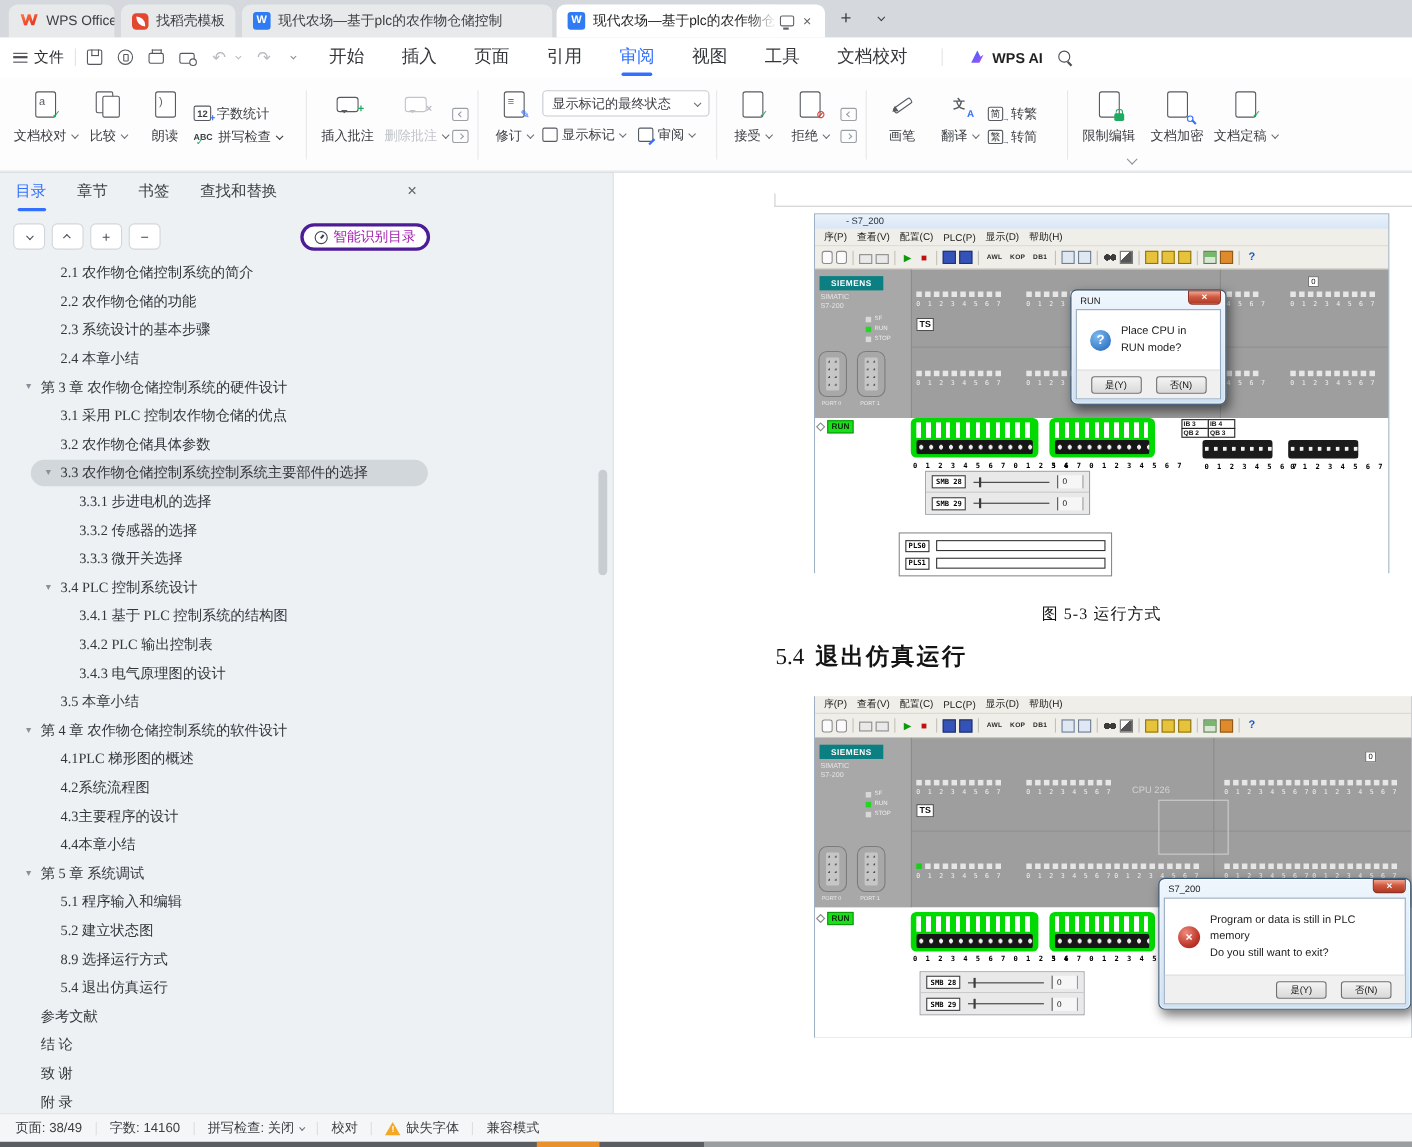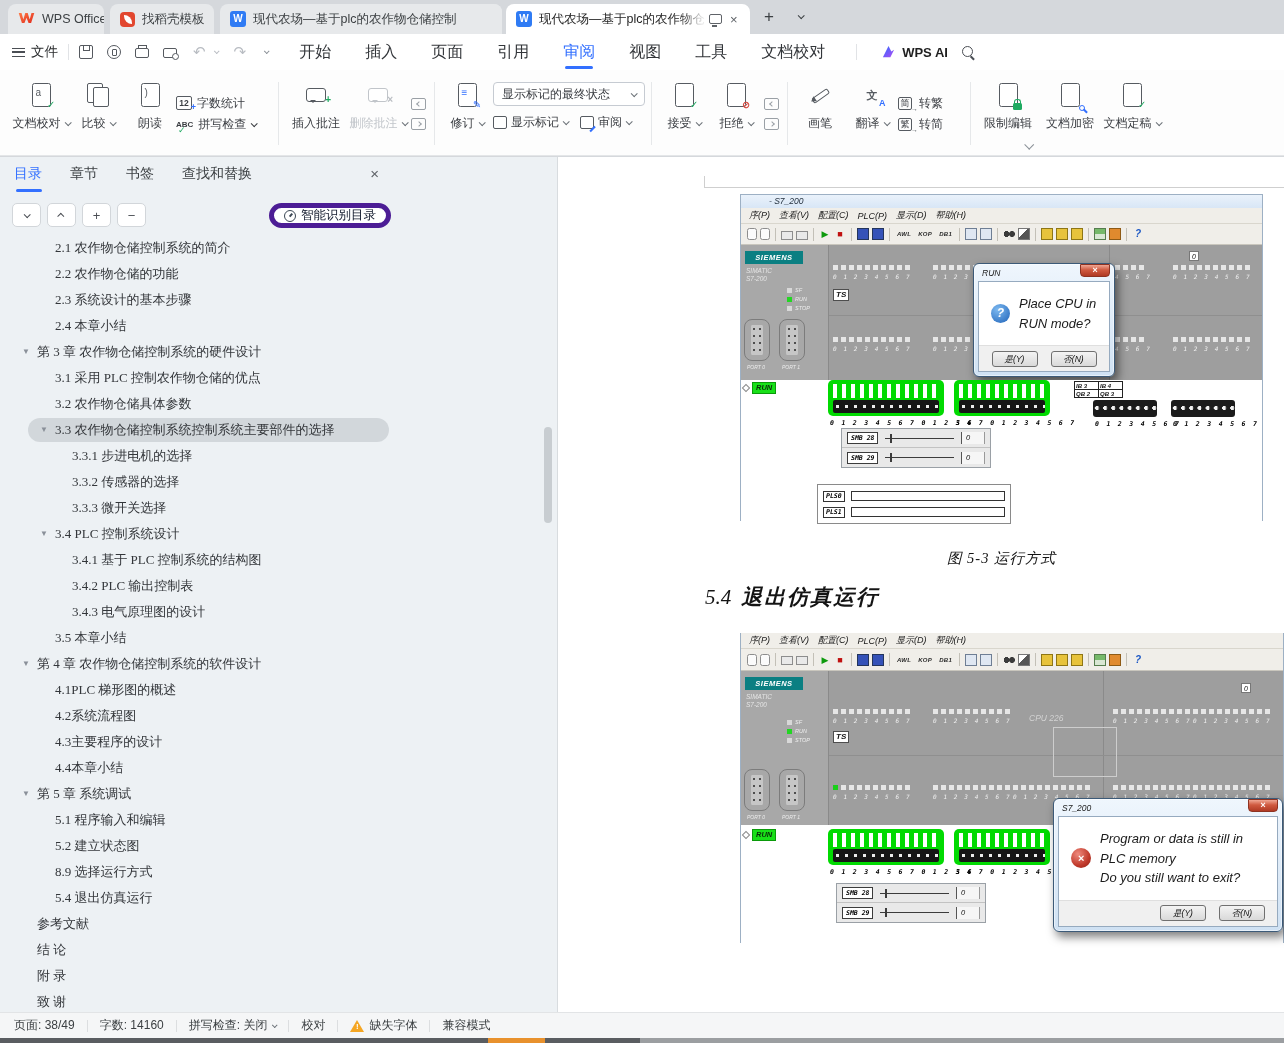--- a/index.html
+++ b/index.html
@@ -107,34 +107,34 @@
   .sidebar{position:absolute;left:0;top:0;width:558px;height:100%;background:#edf1f4;border-right:1px solid #d8dcdf;}
   .sb-tabs{position:absolute;left:14px;top:8px;display:flex;gap:28px;font-size:14px;color:#3c4043;}
   .sb-tab{position:relative;padding-bottom:9px;}
   .sb-tab.active{color:#3370ff;}
   .sb-tab.active::after{content:'';position:absolute;left:2px;bottom:0;width:26px;height:3px;border-radius:2px;background:#3370ff;}
   .sb-close{position:absolute;right:178px;top:8px;font-size:15px;color:#5f6368;}
   .sb-toolbar{position:absolute;left:12px;top:46px;display:flex;gap:6px;}
   .sq-btn{width:29px;height:24px;border:1px solid #d2d6da;border-radius:5px;background:#fff;display:flex;align-items:center;justify-content:center;color:#4a4e54;font-size:13px;}
   .sq-btn .chev{width:5px;height:5px;}
   .sq-btn .up{transform:rotate(-135deg) translateY(-1px);}
-  .smart-btn{position:absolute;right:166px;top:46px;height:25px;border:5px solid #4c1d95;border-radius:13px;background:#fff;display:flex;align-items:center;gap:5px;padding:0 10px;font-size:12.5px;color:#0f172a;justify-content:center;}
+  .smart-btn{position:absolute;right:166px;top:46px;height:25px;border:3px solid #4c1d95;border-radius:13px;background:#fff;display:flex;align-items:center;gap:5px;padding:0 10px;font-size:12.5px;color:#a21caf;justify-content:center;}
   .gauge{width:12px;height:12px;border:1.5px solid #3b4754;border-radius:50%;position:relative;}
   .gauge::after{content:'';position:absolute;left:5px;top:2px;width:1.5px;height:4px;background:#3b4754;transform:rotate(40deg);}
   .toc-list{position:absolute;left:0;top:78px;right:0;bottom:4px;overflow:hidden;}
   .toc-item{position:relative;height:26px;line-height:26px;font-size:13px;color:#33363a;white-space:nowrap;font-family:Liberation Serif, serif;}
   .toc-item .ttext{position:relative;z-index:1;}
   .toc-item.lv1{padding-left:37px;} .toc-item.lv2{padding-left:55px;} .toc-item.lv3{padding-left:72px;}
   .tarrow{position:absolute;font-size:8px;color:#8a9099;top:0;z-index:1;}
   .lv1 .tarrow{left:22px;} .lv2 .tarrow{left:40px;}
   .toc-item.sel::before{content:'';position:absolute;left:28px;right:168px;top:1px;bottom:1px;background:#d2d7db;border-radius:13px;}
   .sb-scroll{position:absolute;right:5px;top:270px;width:8px;height:96px;border-radius:4px;background:#c8cdd1;}
 
   
-  .doccanvas{position:absolute;left:558px;top:0;width:726px;height:855px;background:#ffffff;overflow:hidden;font-style:italic;}
+  .doccanvas{position:absolute;left:558px;top:0;width:726px;height:855px;background:#ffffff;overflow:hidden;}
   .margin-hline{position:absolute;left:146px;top:30px;right:0;height:1px;background:#cfcfcf;}
   .margin-vline{position:absolute;left:146px;top:19px;width:1px;height:12px;background:#cfcfcf;}
 
   .caption{position:absolute;text-align:center;font-family:"Liberation Serif","DejaVu Serif",serif;font-size:14.5px;color:#141414;letter-spacing:1px;}
   .cap1{left:182px;top:392px;width:523px;}
   .cap2{left:182px;top:790px;width:544px;}
   .h54{position:absolute;left:147px;top:426px;color:#141414;white-space:nowrap;}
   .h54 .hnum{font-family:"Liberation Serif","DejaVu Serif",serif;font-size:21px;}
   .h54 .htxt{font-size:21px;font-weight:bold;margin-left:10px;letter-spacing:2px;}
 
@@ -217,21 +217,21 @@
   .plsrow{display:flex;align-items:center;height:16px;}
   .plslabel{border:1px solid #333;font-family:"DejaVu Sans Mono","Liberation Mono",monospace;font-weight:bold;font-size:6.5px;line-height:9px;padding:0 2px;}
   .plsinput{flex:1;height:10px;border:1px solid #333;margin-left:6px;}
 
   
   .w7{position:absolute;background:linear-gradient(#eff6fd,#cfe1f3);border:1px solid #3c5a78;border-radius:6px;box-shadow:inset 0 0 0 1px rgba(255,255,255,.5),3px 5px 10px rgba(0,0,0,.5);padding:0 4px 4px;z-index:5;}
   .w7t{height:17px;display:flex;align-items:center;font-size:8.5px;color:#1b1b1b;padding-left:4px;}
   .w7close{margin-left:auto;width:30px;height:13px;margin-top:-4px;background:linear-gradient(#f0a794,#d05a40 45%,#b03a24);border:1px solid #8e3322;border-radius:0 0 4px 4px;color:#fff;font-size:9px;font-weight:bold;line-height:11px;text-align:center;}
   .w7b{background:#fff;border:1px solid #96aabf;}
   .w7msg{display:flex;align-items:center;gap:9px;padding:12px 12px;}
-  .w7txt{font-size:13px;color:#1b1b1b;line-height:1.5;}
+  .w7txt{font-size:10px;color:#1b1b1b;line-height:1.5;}
   .w7f{background:#f0f0f0;border-top:1px solid #dfdfdf;display:flex;align-items:center;height:26px;gap:13px;}
   .w7f.center{justify-content:center;}
   .w7f.right{justify-content:flex-end;padding-right:12px;}
   .w7btn{min-width:46px;height:16px;background:linear-gradient(#f4f4f4,#d9d9d9);border:1px solid #707070;border-radius:3px;font-size:8.5px;text-align:center;line-height:14px;padding:0 8px;color:#111;}
   .qicon{width:19px;height:19px;border-radius:50%;background:radial-gradient(circle at 35% 30%,#7db9f0,#1e62b8);color:#fff;font-weight:bold;font-size:12px;text-align:center;line-height:19px;flex:0 0 auto;}
   .xicon{width:20px;height:20px;border-radius:50%;background:radial-gradient(circle at 35% 30%,#ef8a7d,#c0392b 60%,#8e1e12);color:#fff;font-weight:bold;font-size:11px;text-align:center;line-height:20px;flex:0 0 auto;}
   .dlg-run{left:232px;top:18px;width:142px;z-index:5;}
   .dlg-exit{left:495px;top:641px;width:230px;}
 
   
@@ -575,22 +575,22 @@
           <div class="toc-item lv2"><span class="ttext">4.2系统流程图</span></div>
           <div class="toc-item lv2"><span class="ttext">4.3主要程序的设计</span></div>
           <div class="toc-item lv2"><span class="ttext">4.4本章小结</span></div>
           <div class="toc-item lv1"><span class="tarrow">▼</span><span class="ttext">第 5 章 系统调试</span></div>
           <div class="toc-item lv2"><span class="ttext">5.1 程序输入和编辑</span></div>
           <div class="toc-item lv2"><span class="ttext">5.2 建立状态图</span></div>
           <div class="toc-item lv2"><span class="ttext">8.9 选择运行方式</span></div>
           <div class="toc-item lv2"><span class="ttext">5.4 退出仿真运行</span></div>
           <div class="toc-item lv1"><span class="ttext">参考文献</span></div>
           <div class="toc-item lv1"><span class="ttext">结 论</span></div>
+          <div class="toc-item lv1"><span class="ttext">致 谢</span></div>
           <div class="toc-item lv1"><span class="ttext">附 录</span></div>
-          <div class="toc-item lv1"><span class="ttext">致 谢</span></div>
         </div>
       <div class="sb-scroll"></div>
     </div>
 
     <div class="doccanvas">
       <div class="margin-hline"></div>
       <div class="margin-vline"></div>
 
       <div class="sim sim1">
         <div class="sim-title">- S7_200</div>

